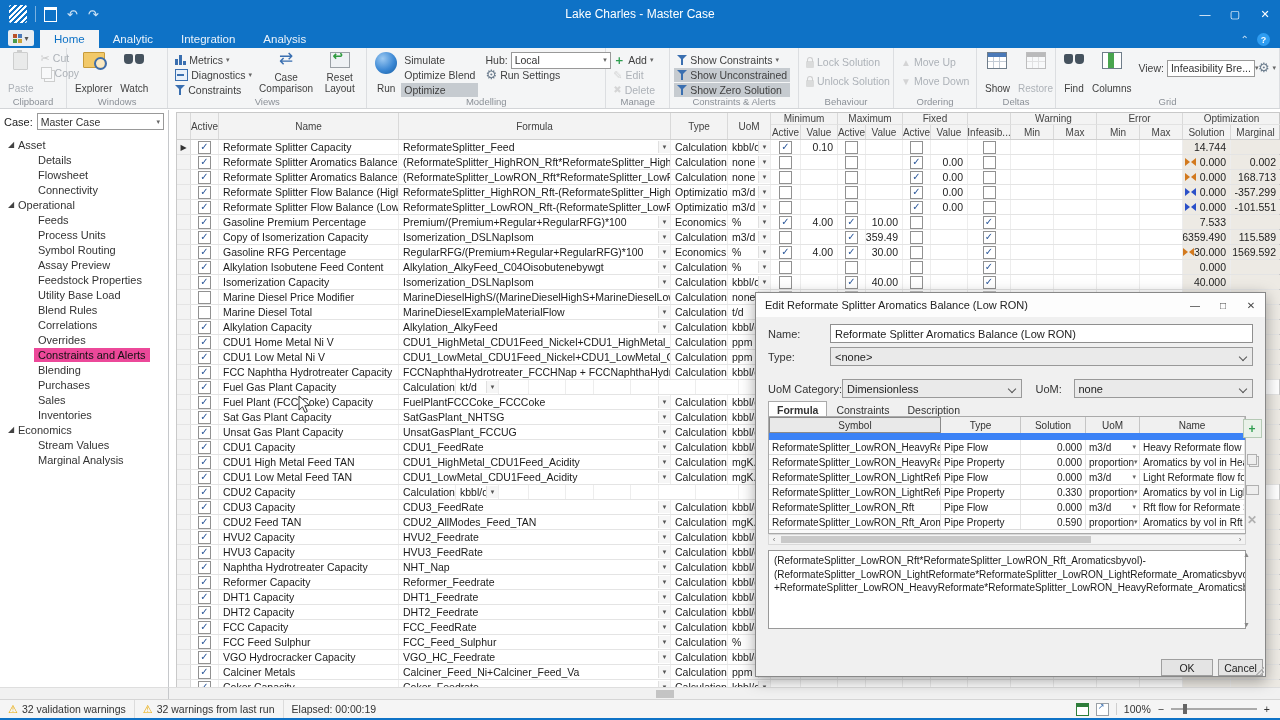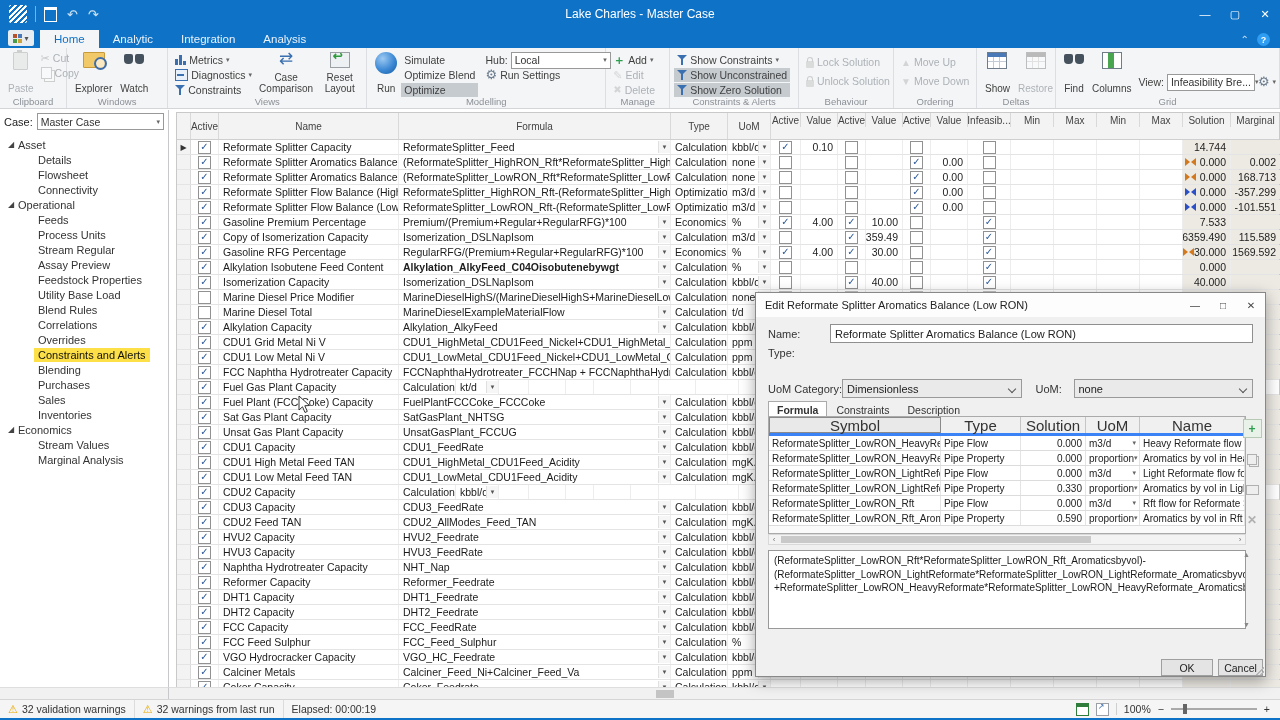--- a/index.html
+++ b/index.html
@@ -84,21 +84,21 @@
   .ic-cols:before{content:"";position:absolute;left:5px;top:0;width:6px;height:100%;background:#49a54f;}
   
   .sidebar{position:absolute;left:0;top:110px;width:168px;bottom:32px;background:#fff;border-right:1px solid #c6c8cb;}
   .case-row{display:flex;align-items:center;padding:3px 4px;gap:4px;}
   .case-combo{flex:1;}
   .tree{margin-top:4px;}
   .tnode{height:15px;display:flex;align-items:center;font-size:11px;color:#333;}
   .tnode .tw{width:10px;margin-left:8px;font-size:8px;color:#444;}
   .tchild{padding-left:34px;}
   .tchild .lbl{padding:1px 4px;}
-  .tchild.selected .lbl{background:#fde047;color:#111;text-align:center;}
+  .tchild.selected .lbl{background:#ec4899;color:#111;text-align:center;}
   
   .content{position:absolute;left:169px;top:110px;right:0;bottom:32px;background:#fff;}
   .tablewrap{position:absolute;left:7px;top:2px;width:1104px;border:1px solid #c9c9c9;box-sizing:border-box;}
   .thead{display:flex;height:26px;background:#f3f3f3;border-bottom:1px solid #cfcfcf;font-size:10px;color:#444;}
   .thL{display:flex;}
   .thL .hc{display:flex;align-items:center;justify-content:center;border-right:1px solid #d9d9d9;box-sizing:border-box;height:26px;}
   .thR{display:flex;flex-direction:column;}
   .grow{display:flex;height:12px;}
   .crow{display:flex;height:14px;}
   .gc{display:flex;align-items:center;justify-content:center;border-right:1px solid #d9d9d9;border-bottom:1px solid #e2e2e2;box-sizing:border-box;}
@@ -145,21 +145,21 @@
   .dlg-btn{width:28px;height:24px;display:flex;align-items:center;justify-content:center;color:#444;font-size:10px;}
   .dlg-row{position:absolute;left:12px;right:12px;display:flex;align-items:center;}
   .dlg-label{width:62px;flex:none;font-size:11px;color:#333;}
   .dlg-input{flex:1;height:17px;background:#fff;border:1px solid #8f8f8f;font-size:11px;display:flex;align-items:center;padding:0 4px;color:#222;}
   .dlg-combo{flex:1;height:17px;background:#eaeaea;border:1px solid #999;font-size:11px;display:flex;align-items:center;padding:0 4px;color:#222;}
   .chev{width:5px;height:5px;border-right:1.3px solid #555;border-bottom:1.3px solid #555;transform:rotate(45deg);margin-left:auto;margin-right:2px;flex:none;}
   .dlg-tabs{position:absolute;left:12px;top:108px;display:flex;font-size:10.5px;}
   .dlg-tab{padding:2px 8px;color:#333;border:1px solid transparent;}
   .dlg-tab.active{background:#fff;border:1px solid #aaa;border-bottom-color:#fff;font-weight:bold;}
   .dlg-tablebox{position:absolute;left:12px;top:123px;width:478px;height:118px;background:#fafafa;border:1px solid #aaa;box-sizing:border-box;}
-  .dt-head{display:flex;height:16px;background:#f0f0f0;border-bottom:3px solid #3b82f6;font-size:15px;color:#333;}
+  .dt-head{display:flex;height:16px;background:#f0f0f0;border-bottom:7px solid #3b82f6;font-size:10px;color:#333;}
   .dt-hc{display:flex;align-items:center;justify-content:center;border-right:1px solid #c5c5c5;box-sizing:border-box;}
   .dt-hc.pressed{border:1px solid #8a8a8a;background:#e9e9e9;}
   .dt-row{display:flex;height:14px;border-bottom:1px solid #dcdcdc;background:#fff;font-size:10px;color:#222;}
   .dt-c{box-sizing:border-box;border-right:1px solid #e4e4e4;display:flex;align-items:center;overflow:hidden;white-space:nowrap;padding:0 3px;}
   .dt-c.r{justify-content:flex-end;}
   .dlg-side{position:absolute;right:4px;top:126px;width:18px;display:flex;flex-direction:column;gap:13px;align-items:center;}
   .sbtn{width:17px;height:17px;display:flex;align-items:center;justify-content:center;font-size:12px;}
   .sbtn.add{border:1px solid #b5c9b5;background:#e9f2e9;color:#2e9e4f;font-weight:bold;}
   .sbtn .mini-copy{width:8px;height:9px;border:1px solid #b0b0b0;background:#eee;box-shadow:2px 2px 0 -1px #eee,2px 2px 0 0 #b0b0b0;}
   .sbtn .mini-prop{width:11px;height:8px;border:1px solid #b0b0b0;background:#eee;}
@@ -387,21 +387,21 @@
 
   <div class="rgroup" style="width:215px">
     <div class="bigbtn">
       <span class="ic ic-binoc"></span>
       <span>Find</span>
     </div>
     <div class="bigbtn">
       <span class="ic ic-cols"></span>
       <span>Columns</span>
     </div>
-    <div class="sm" style="margin-top:24px">
+    <div class="sm" style="margin-top:10px">
       <span>View:</span>
       <span class="combo" style="width:80px">
           <span>Infeasibility Bre...</span>
           <span class="arr">▾</span>
         </span>
       <span class="ic ic-gear">⚙</span>
         <span class="arr">▾</span>
     </div>
     <div class="glabel">Grid</div>
   </div>
@@ -433,21 +433,21 @@
         <span class="tw">◢</span>
         <span class="lbl">Operational</span>
       </div>
       <div class="tnode tchild">
         <span class="lbl">Feeds</span>
       </div>
       <div class="tnode tchild">
         <span class="lbl">Process Units</span>
       </div>
       <div class="tnode tchild">
-        <span class="lbl">Stream Regular</span>
+        <span class="lbl">Symbol Routing</span>
       </div>
       <div class="tnode tchild">
         <span class="lbl">Assay Preview</span>
       </div>
       <div class="tnode tchild">
         <span class="lbl">Feedstock Properties</span>
       </div>
       <div class="tnode tchild">
         <span class="lbl">Utility Base Load</span>
       </div>
@@ -494,20 +494,29 @@
     <div class="thead" id="thead">
         <div class="thL">
           <div class="hc" style="width: 14px;"></div>
           <div class="hc" style="width: 28px;">Active</div>
           <div class="hc" style="width: 180px;">Name</div>
           <div class="hc" style="width: 272px;">Formula</div>
           <div class="hc" style="width: 57px;">Type</div>
           <div class="hc" style="width: 43px;">UoM</div>
         </div>
         <div class="thR">
+          <div class="grow">
+            <div class="gc" style="width: 67px;">Minimum</div>
+            <div class="gc" style="width: 65px;">Maximum</div>
+            <div class="gc" style="width: 65px;">Fixed</div>
+            <div class="gc" style="width: 43px;"></div>
+            <div class="gc" style="width: 86px;">Warning</div>
+            <div class="gc" style="width: 86px;">Error</div>
+            <div class="gc" style="width: 98px;">Optimization</div>
+          </div>
           <div class="crow">
             <div class="cc" style="width: 30px;">Active</div>
             <div class="cc" style="width: 37px;">Value</div>
             <div class="cc" style="width: 28px;">Active</div>
             <div class="cc" style="width: 37px;">Value</div>
             <div class="cc" style="width: 28px;">Active</div>
             <div class="cc" style="width: 37px;">Value</div>
             <div class="cc" style="width: 43px;">Infeasib...</div>
             <div class="cc" style="width: 43px;">Min</div>
             <div class="cc" style="width: 43px;">Max</div>
@@ -831,21 +840,21 @@
             <span class="solval">30.000</span>
           </div>
           <div class="cell r beige" style="width: 50px; flex: 0 0 auto;">1569.592</div>
         </div>
         <div class="trow">
           <div class="cell ind" style="width: 14px; flex: 0 0 auto;"></div>
           <div class="cell c" style="width: 28px; flex: 0 0 auto;">
             <span class="cb">✓</span>
           </div>
           <div class="cell l" style="width: 180px; flex: 0 0 auto;">Alkylation Isobutene Feed Content</div>
-          <div class="cell l" style="width: 272px; flex: 0 0 auto; font-weight: bold;">
+          <div class="cell l" style="width: 272px; flex: 0 0 auto;">
             <span>Alkylation_AlkyFeed_C04Oisobutenebywgt</span>
             <span class="ddbtn">▼</span>
           </div>
           <div class="cell l" style="width: 57px; flex: 0 0 auto;">Calculation</div>
           <div class="cell l" style="width: 43px; flex: 0 0 auto;">
             <span class="uomtxt">%</span>
             <span class="ddbtn">▼</span>
           </div>
           <div class="cell c" style="width: 30px; flex: 0 0 auto;">
             <span class="cb off"></span>
@@ -1024,21 +1033,21 @@
           <div class="cell r beige" style="width: 48px; flex: 0 0 auto;">
             <span class="solval"></span>
           </div>
           <div class="cell r beige" style="width: 50px; flex: 0 0 auto;"></div>
         </div>
         <div class="trow">
           <div class="cell ind" style="width: 14px; flex: 0 0 auto;"></div>
           <div class="cell c" style="width: 28px; flex: 0 0 auto;">
             <span class="cb">✓</span>
           </div>
-          <div class="cell l" style="width: 180px; flex: 0 0 auto;">CDU1 Grid Metal Ni V</div>
+          <div class="cell l" style="width: 180px; flex: 0 0 auto;">CDU1 Home Metal Ni V</div>
           <div class="cell l" style="width: 272px; flex: 0 0 auto;">
             <span>CDU1_HighMetal_CDU1Feed_Nickel+CDU1_HighMetal_CDU1Feed_Vanadium</span>
           </div>
           <div class="cell l" style="width: 57px; flex: 0 0 auto;">Calculation</div>
           <div class="cell l" style="width: 43px; flex: 0 0 auto;">
             <span class="uomtxt">ppm</span>
             <span class="ddbtn">▼</span>
           </div>
           <div class="cell c" style="width: 30px; flex: 0 0 auto;">
             <span class="cb off" style="visibility: hidden;"></span>
@@ -1967,20 +1976,24 @@
       <div class="dlg-btn">✕</div>
     </div>
   </div>
 
   <div class="dlg-row" style="top:31px">
     <span class="dlg-label">Name:</span>
     <span class="dlg-input">Reformate Splitter Aromatics Balance (Low RON)</span>
   </div>
   <div class="dlg-row" style="top:54px">
     <span class="dlg-label">Type:</span>
+    <span class="dlg-combo">
+        <span>&lt;none&gt;</span>
+        <span class="chev"></span>
+      </span>
   </div>
   <div class="dlg-row" style="top:86px">
     <span class="dlg-label" style="width:74px">UoM Category:</span>
     <span class="dlg-combo" style="max-width:185px">
         <span>Dimensionless</span>
         <span class="chev"></span>
       </span>
     <span class="dlg-label" style="width:38px;margin-left:14px">UoM:</span>
     <span class="dlg-combo">
         <span>none</span>

